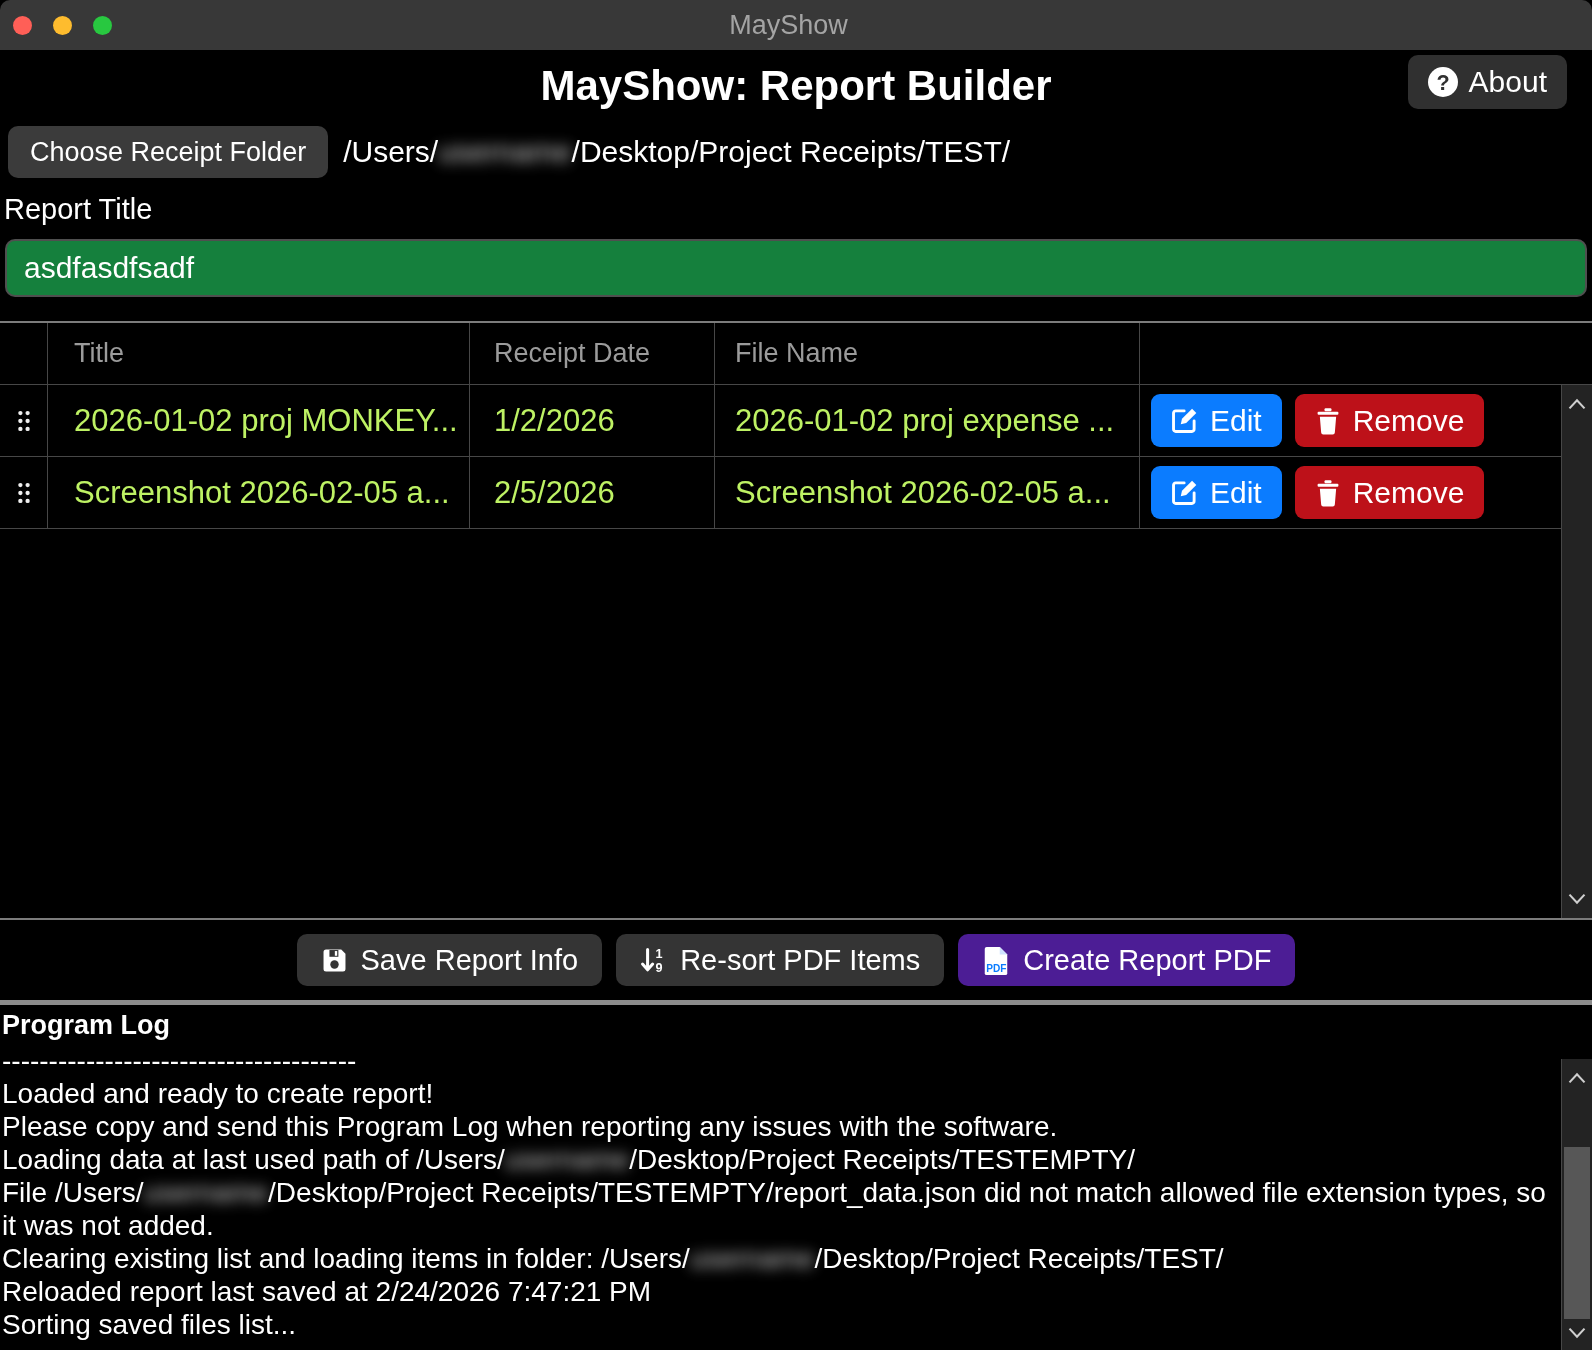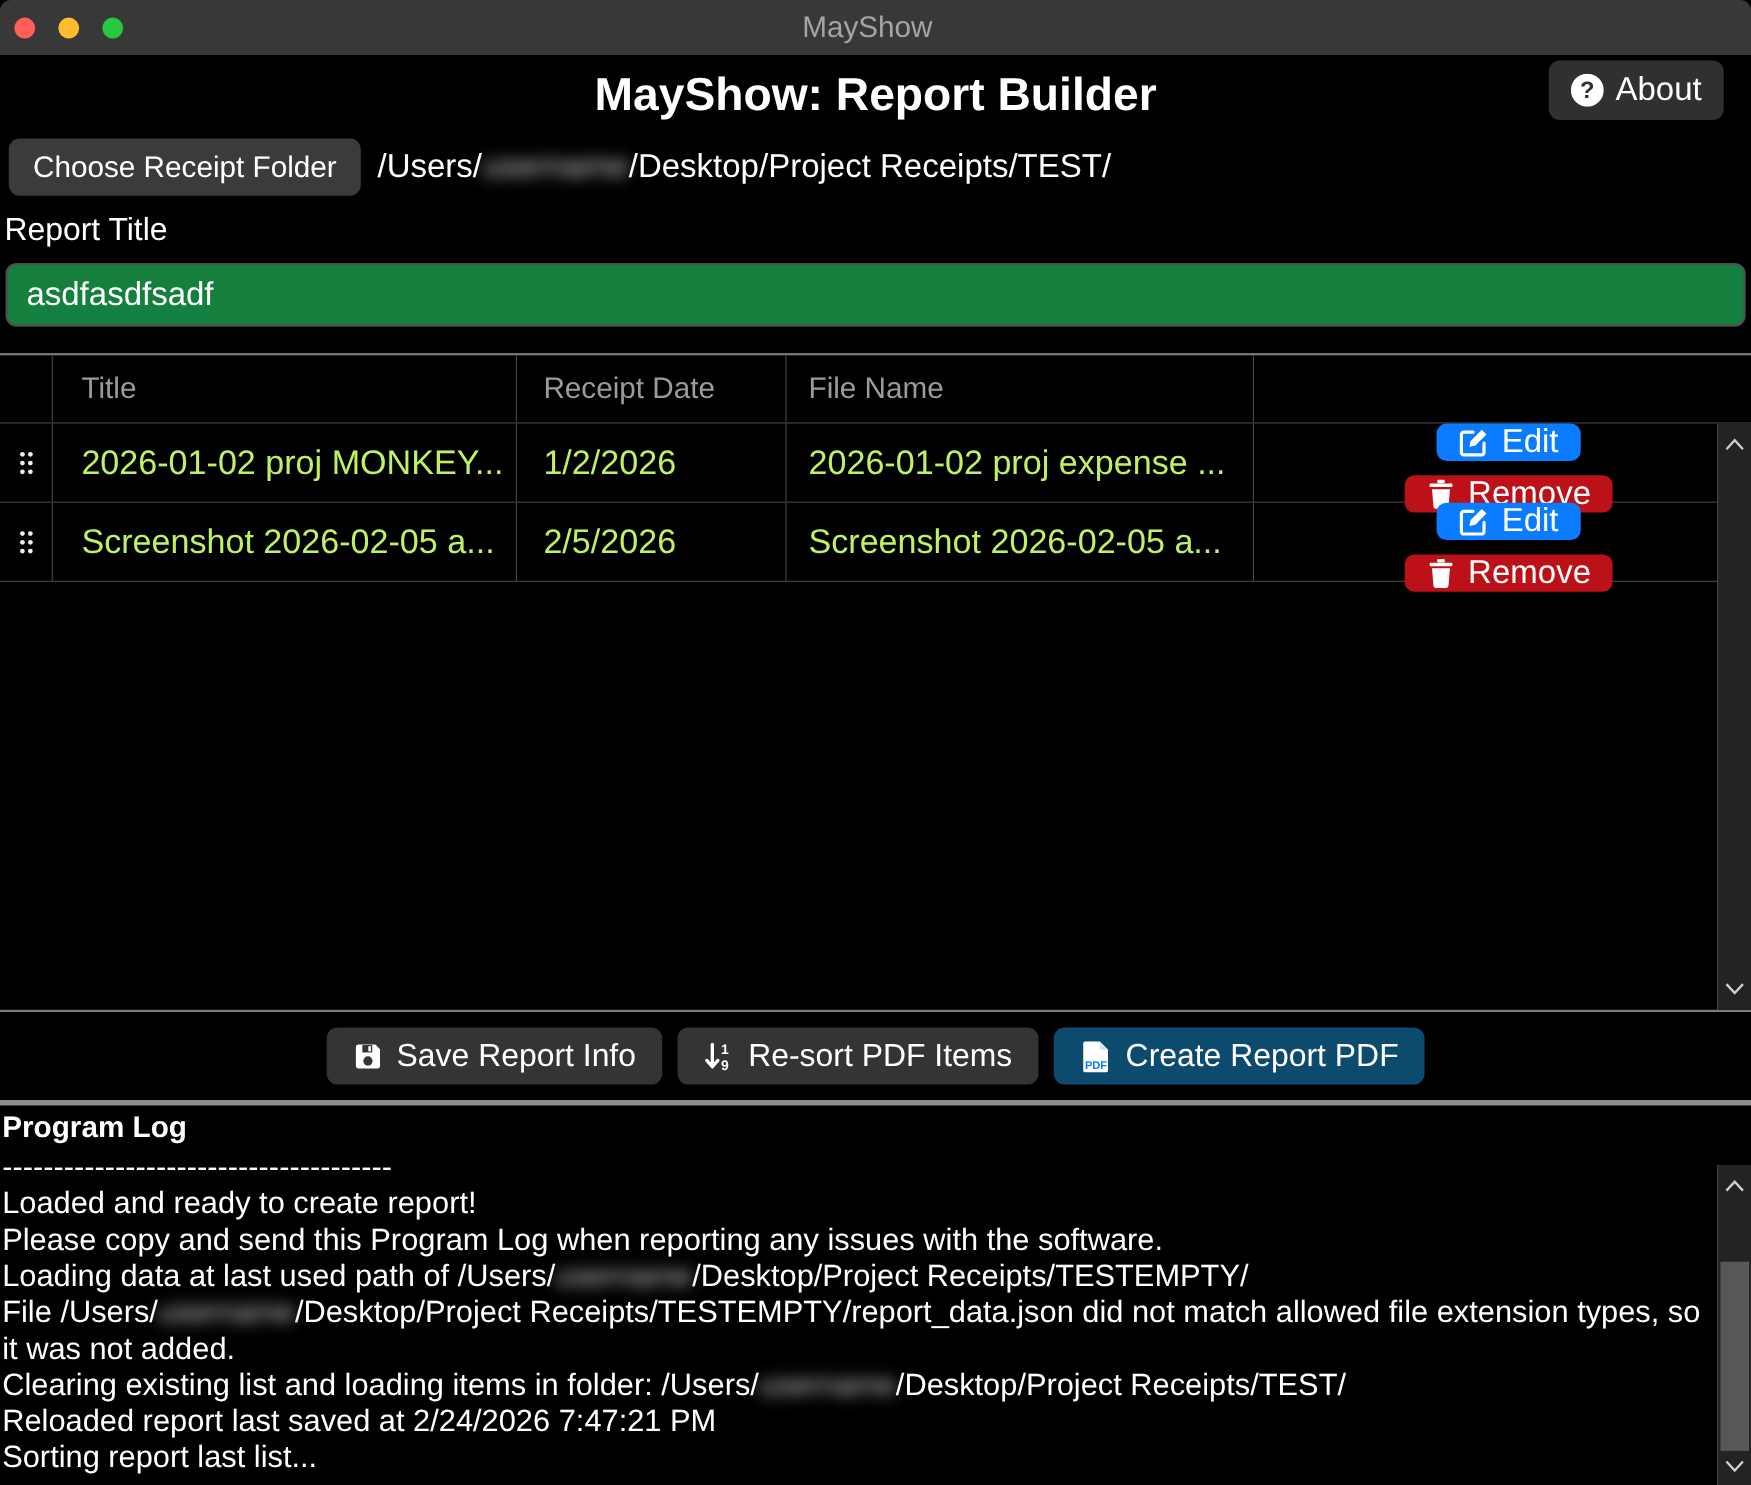--- a/index.html
+++ b/index.html
@@ -60,21 +60,21 @@
   .c-actions{flex:1;}
   .bR{border-right:1.5px solid #474747;}
   .hc.c-title,.trow .c-title{padding-left:26px;}
   .hc.c-date,.trow .c-date{padding-left:24px;}
   .hc.c-file,.trow .c-file{padding-left:20px;}
   .tbody-wrap{position:relative;height:533px;}
   .trow{display:flex;height:72px;border-bottom:1.5px solid #474747;box-sizing:border-box;}
   .trow>div{display:flex;align-items:center;box-sizing:border-box;height:100%;}
   .cell-text{font-size:31px;color:#bef264;white-space:nowrap;overflow:hidden;}
   .drag{justify-content:center;cursor:grab;}
-  .actions{gap:13px;padding-left:11px;flex-direction:column;}
+  .actions{gap:13px;padding-left:11px;}
   .btn{
     border:none;border-radius:9px;color:#fff;font-family:inherit;font-size:30px;
     display:inline-flex;align-items:center;gap:12px;padding:0 20px;height:53px;cursor:pointer;
   }
   .btn svg{flex:none;}
   .btn-edit{background:#0b7cff;}
   .btn-remove{background:#bd1119;}
   
   .vscroll{
     position:absolute;right:0;width:31px;background:#232323;
@@ -84,21 +84,21 @@
   .chev.up{top:12px;}
   .chev.down{bottom:12px;}
   .table-scroll{top:0;bottom:0;}
   .thumb{position:absolute;left:2px;right:2px;background:#575757;cursor:pointer;}
   
   .actionbar{height:80px;display:flex;justify-content:center;align-items:center;gap:14px;}
   .bar-btn{
     background:#343434;border:none;border-radius:10px;color:#fff;font-family:inherit;
     font-size:29px;display:inline-flex;align-items:center;gap:13px;padding:0 24px;height:52px;cursor:pointer;
   }
-  .bar-btn.primary{background:#0c4a6e;}
+  .bar-btn.primary{background:#4c1d95;}
   
   .log-divider{height:5px;background:#8c8c8c;}
   .log-heading{font-size:27px;font-weight:bold;margin:5px 0 0 2px;}
   .log-body{position:relative;height:312px;margin-top:3px;overflow:hidden;}
   .log-lines{margin-left:2px;font-size:28px;line-height:33px;width:1548px;}
   .log-line{color:#fff;word-wrap:break-word;}
   .log-scroll{top:15px;bottom:4px;}
 </style>
 </head>
 <body>
@@ -261,21 +261,21 @@
 <div class="log-heading">Program Log</div>
 <div class="log-body">
   <div class="log-lines" id="log-lines">
       <div class="log-line"><span>--------------------------------------</span></div>
       <div class="log-line"><span>Loaded and ready to create report!</span></div>
       <div class="log-line"><span>Please copy and send this Program Log when reporting any issues with the software.</span></div>
       <div class="log-line"><span>Loading data at last used path of /Users/</span><span class="redact">username</span><span>/Desktop/Project Receipts/TESTEMPTY/</span></div>
       <div class="log-line"><span>File /Users/</span><span class="redact">username</span><span>/Desktop/Project Receipts/TESTEMPTY/report_data.json did not match allowed file extension types, so it was not added.</span></div>
       <div class="log-line"><span>Clearing existing list and loading items in folder: /Users/</span><span class="redact">username</span><span>/Desktop/Project Receipts/TEST/</span></div>
       <div class="log-line"><span>Reloaded report last saved at 2/24/2026 7:47:21 PM</span></div>
-      <div class="log-line"><span>Sorting report last list...</span></div>
+      <div class="log-line"><span>Sorting saved files list...</span></div>
     </div>
   <div class="vscroll log-scroll">
     <svg class="chev up" width="20" height="14" viewBox="0 0 16 11">
         <polyline points="2,9 8,2.5 14,9" fill="none" stroke="#cfcfcf" stroke-width="1.7"></polyline>
       </svg>
     <div class="thumb" style="top:88px;height:172px;"></div>
     <svg class="chev down" width="20" height="14" viewBox="0 0 16 11">
         <polyline points="2,2 8,8.5 14,2" fill="none" stroke="#cfcfcf" stroke-width="1.7"></polyline>
       </svg>
   </div>

